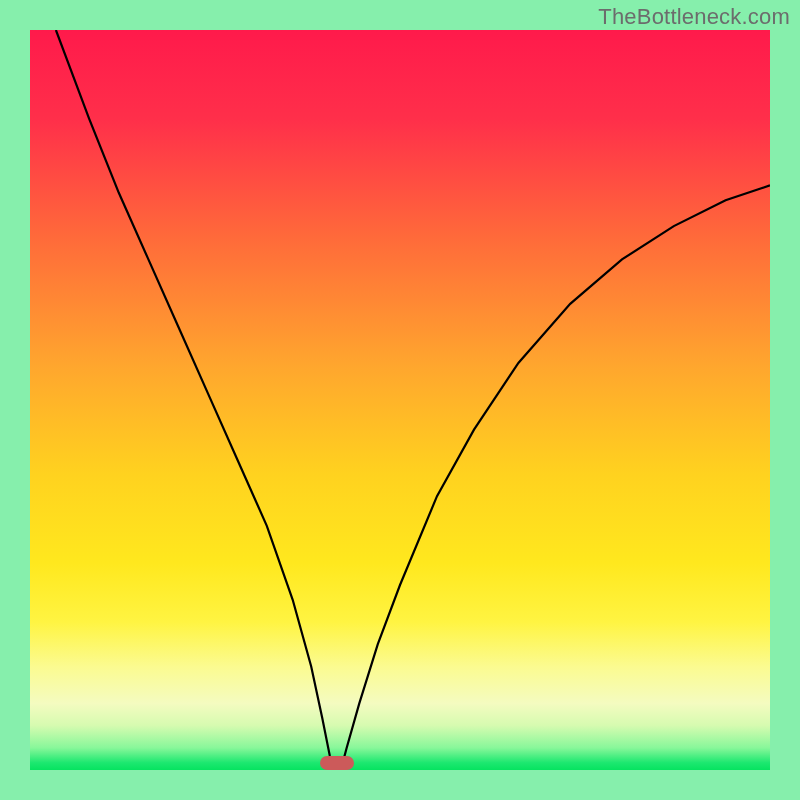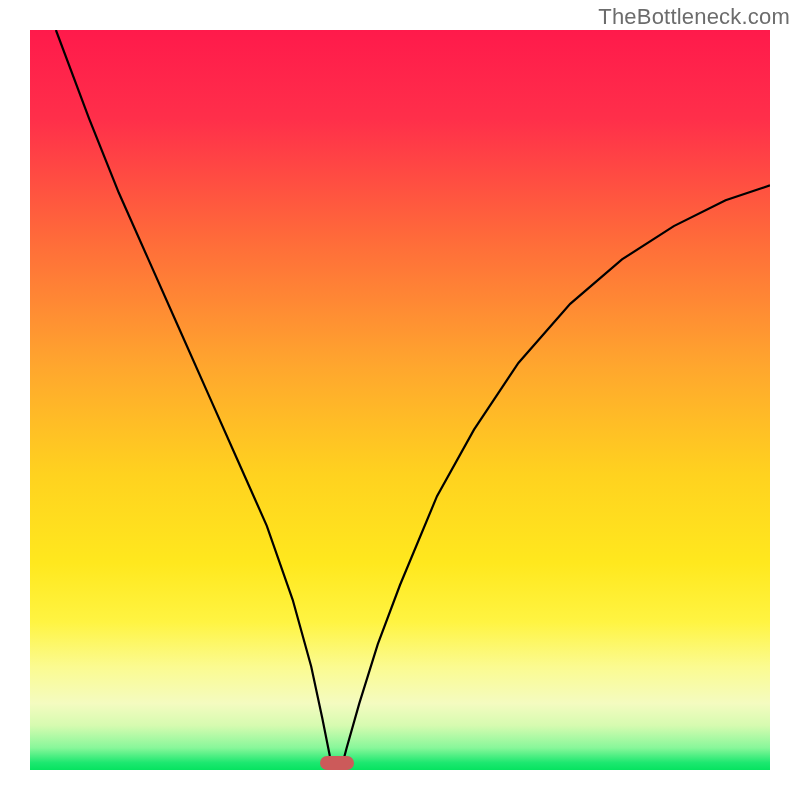--- a/index.html
+++ b/index.html
@@ -10,21 +10,21 @@
     background: #000;
     font-family: Arial, Helvetica, sans-serif;
     overflow: hidden;
   }
   .frame {
     position: absolute;
     top: 0;
     left: 0;
     width: 800px;
     height: 800px;
-    background: #ffffff;
+    background: #86efac;
   }
   .plot-area {
     position: absolute;
     top: 30px;
     left: 30px;
     width: 740px;
     height: 740px;
     
   }
   .watermark {

